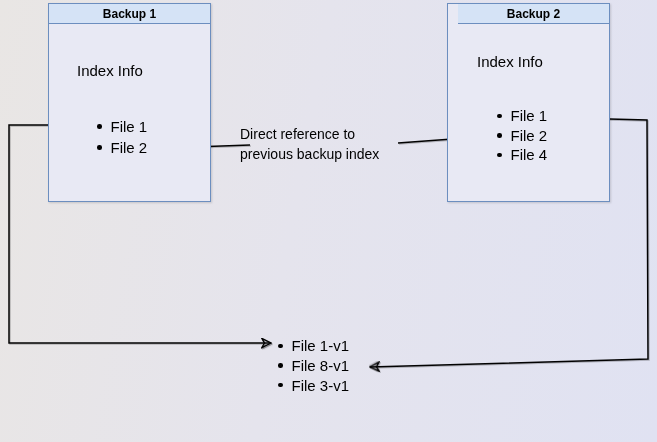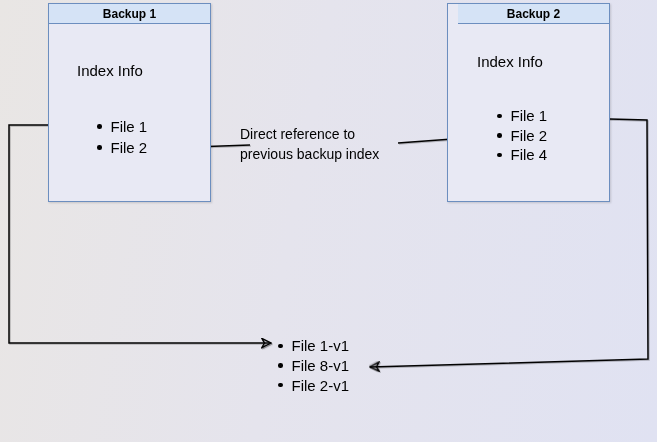--- a/index.html
+++ b/index.html
@@ -142,19 +142,19 @@
     <div class="row">
       <span class="dot"></span>
       <span>File 1-v1</span>
     </div>
     <div class="row">
       <span class="dot"></span>
       <span>File 8-v1</span>
     </div>
     <div class="row">
       <span class="dot"></span>
-      <span>File 2-v1</span>
+      <span>File 3-v1</span>
     </div>
   </div>
 
   <div class="edge-label">Direct reference to previous backup index</div>
 
 </div>
 
 </body></html>

